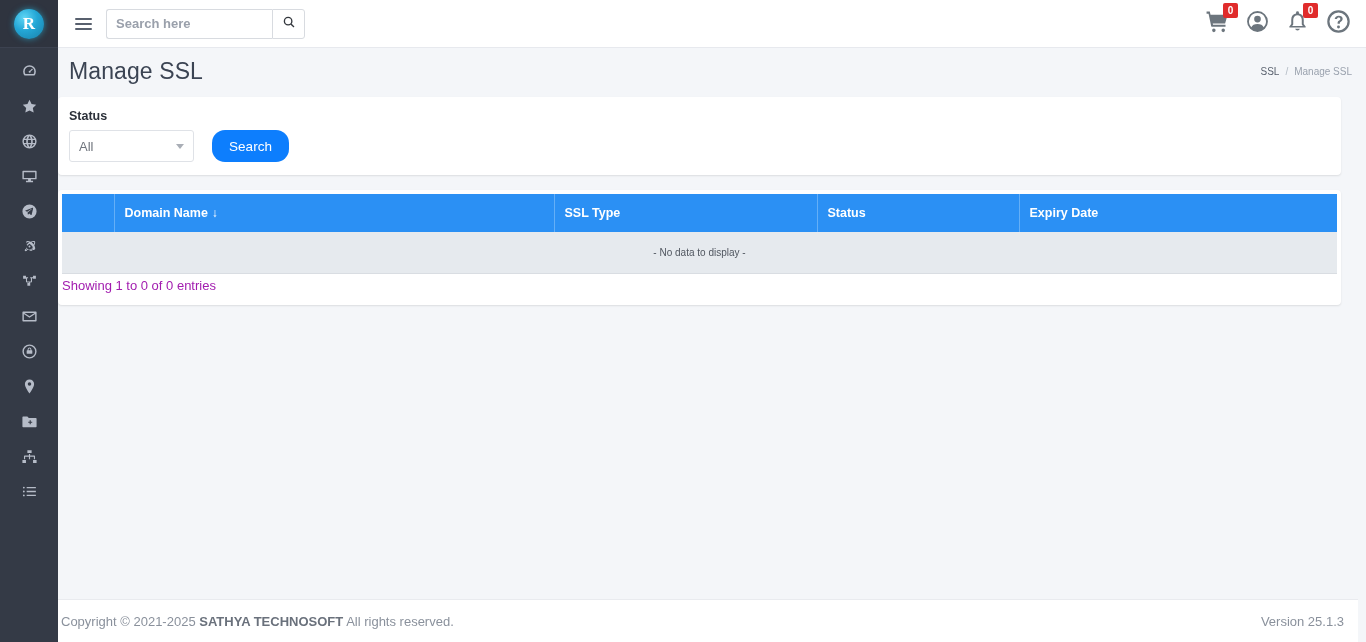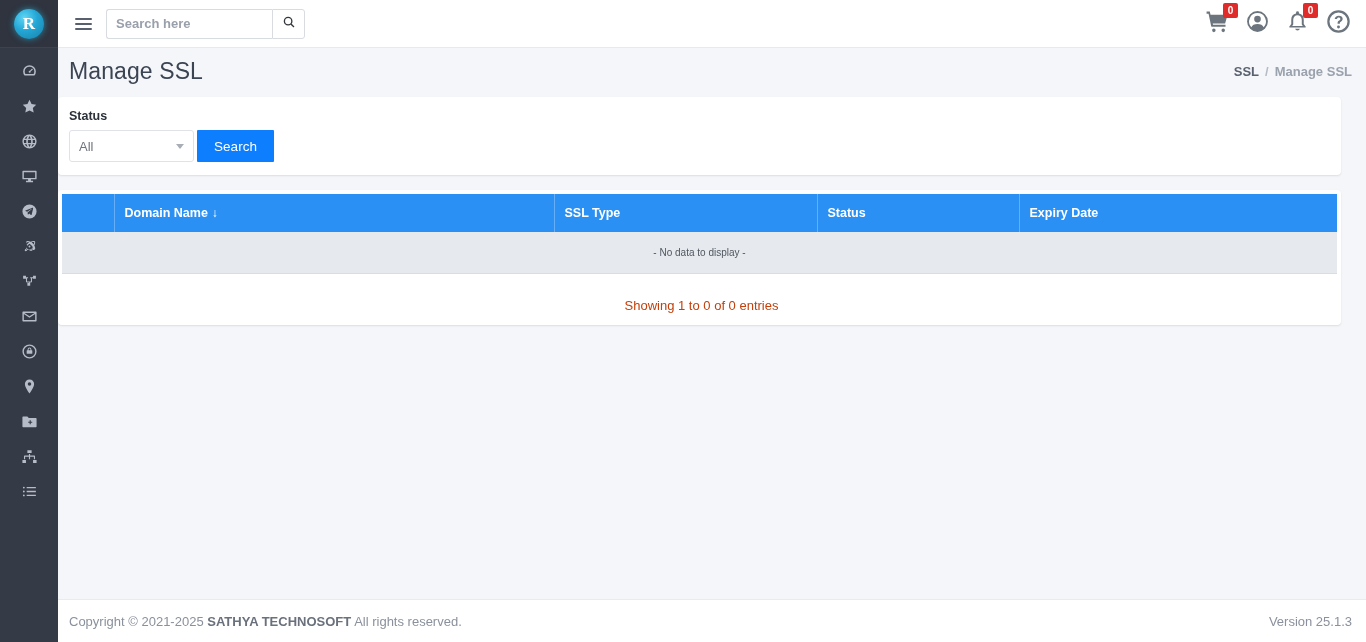--- a/index.html
+++ b/index.html
@@ -94,22 +94,22 @@
     position: absolute; left: 58px; top: 48px;
     width: 1308px; height: 46px;
     display: flex; align-items: center;
     padding: 0 14px 0 11px;
   }
   .page-title {
     font-size: 23px; color: #3b4453; font-weight: normal;
     letter-spacing: .1px;
   }
   .breadcrumb {
-    margin-left: auto; font-size: 13px; color: #9aa2ae;
-    display: flex; align-items: center; gap: 6px; font-weight: bold;
+    margin-left: auto; font-size: 10px; color: #9aa2ae;
+    display: flex; align-items: center; gap: 6px;
   }
   .breadcrumb .crumb-link { color: #59616e; cursor: pointer; }
   .breadcrumb .sep { color: #b5bcc6; }
 
   
   .card {
     position: absolute; left: 58px;
     width: 1283px;
     background: #ffffff;
     border-radius: 4px;
@@ -140,23 +140,23 @@
   }
   .quick-field { margin-left: 17px; width: 160px; }
   .text-input {
     width: 160px; height: 32px;
     border: 1px solid #dfe2e7; border-radius: 3px;
     background: #fff; padding: 0 9px;
     font-size: 13px; color: #444; outline: none;
     font-family: "Liberation Sans", sans-serif;
   }
   .btn-primary {
-    margin-left: 3px; margin-bottom: 0;
+    margin-left: 18px; margin-bottom: 0;
     width: 77px; height: 32px;
-    background: #0d7efd; border: none; border-radius: 1px;
+    background: #0d7efd; border: none; border-radius: 13px;
     color: #fff; font-size: 13.5px; cursor: pointer;
     font-family: "Liberation Sans", sans-serif;
   }
 
   
   .tbl-wrap { padding: 4px 4px 0 4px; }
   table.grid { width: 100%; border-collapse: collapse; table-layout: fixed; }
   table.grid thead th {
     background: #2b90f4; color: #fff;
     font-size: 12.5px; font-weight: bold;
@@ -171,27 +171,27 @@
   th.col-ssltype { width: 263px; }
   th.col-status { width: 202px; }
   .sort-arrow { display: inline-block; margin-left: 4px; font-size: 12px; }
   table.grid tbody td {
     background: #e6eaee; color: #50565f;
     font-size: 10px; text-align: center;
     padding: 14px 10px; height: 41px;
     border-bottom: 1px solid #d9dde2;
   }
   .entries-info {
-    padding: 24px 0 2px 4px;
-    font-size: 13px; color: #c2410c; text-align: center;
+    padding: 4px 0 2px 4px;
+    font-size: 13px; color: #a21caf;
   }
 
   
   .footer {
-    position: absolute; left: 58px; top: 599px;
+    position: absolute; left: 50px; top: 599px;
     width: 1308px; height: 43px;
     background: #ffffff;
     border-top: 1px solid #e9ebef;
     display: flex; align-items: center;
     padding: 0 14px 0 11px;
     font-size: 13px; color: #8a919c;
   }
   .footer b { color: #6a717c; }
   .footer .version { margin-left: auto; color: #8a919c; }
 </style>

